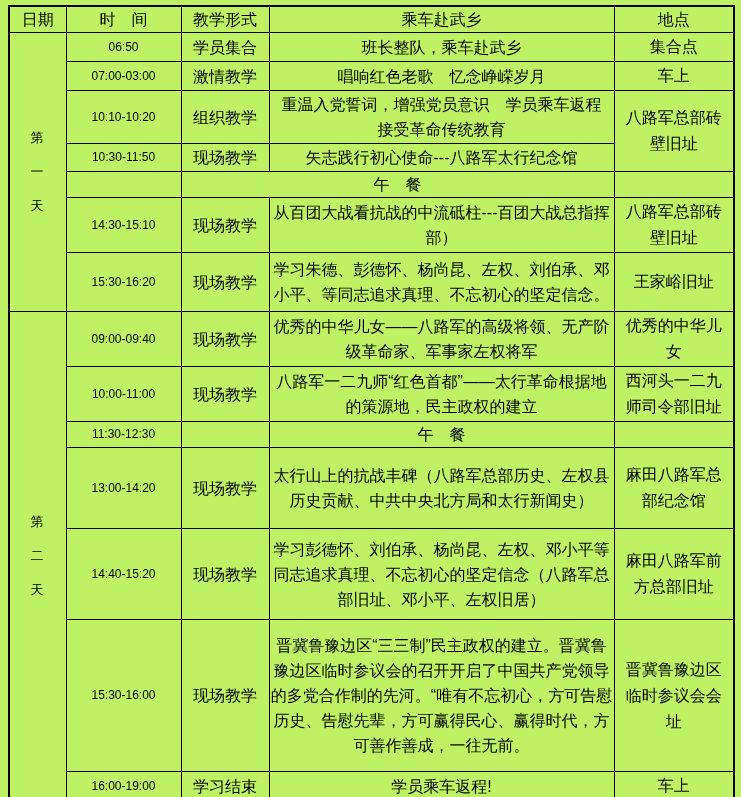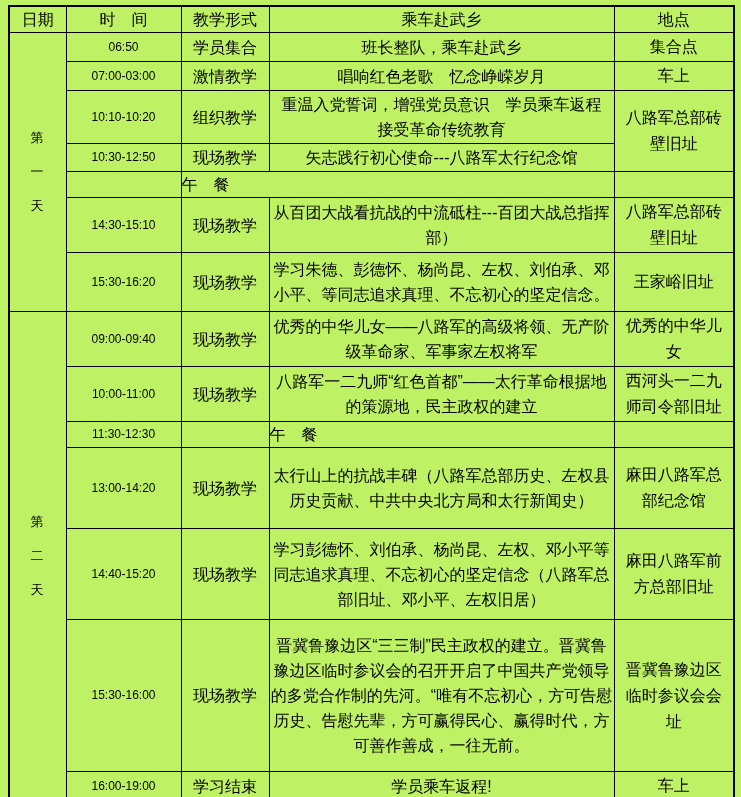--- a/index.html
+++ b/index.html
@@ -30,21 +30,21 @@
   td.content{
     text-align:center;
     padding:1px 0;
     line-height:25px;
   }
   td.loc{
     padding:1px 8px;
     line-height:26px;
   }
   td.time{font-size:12px;}
-  td.lunch{text-align:left;}
+  td.lunch{text-align:center;}
   td.daycell{vertical-align:middle;}
   .vlabel{
     width:1.1em;
     margin:0 auto;
     line-height:34px;
     text-align:left;
     word-break:break-all;
     font-size:13px;
   }
 </style>
@@ -85,21 +85,21 @@
       <td class="content">唱响红色老歌　忆念峥嵘岁月</td>
       <td class="loc">车上</td>
     </tr>
     <tr style="height:42px">
       <td class="time">10:10-10:20</td>
       <td>组织教学</td>
       <td class="content">重温入党誓词，增强党员意识　学员乘车返程　接受革命传统教育</td>
       <td class="loc" rowspan="2">八路军总部砖壁旧址</td>
     </tr>
     <tr style="height:25px">
-      <td class="time">10:30-12:50</td>
+      <td class="time">10:30-11:50</td>
       <td>现场教学</td>
       <td class="content">矢志践行初心使命---八路军太行纪念馆</td>
     </tr>
     <tr style="height:22px">
       <td class="time"></td>
       <td class="lunch" colspan="2">午　餐</td>
       <td class="loc"></td>
     </tr>
     <tr style="height:53px">
       <td class="time">14:30-15:10</td>

